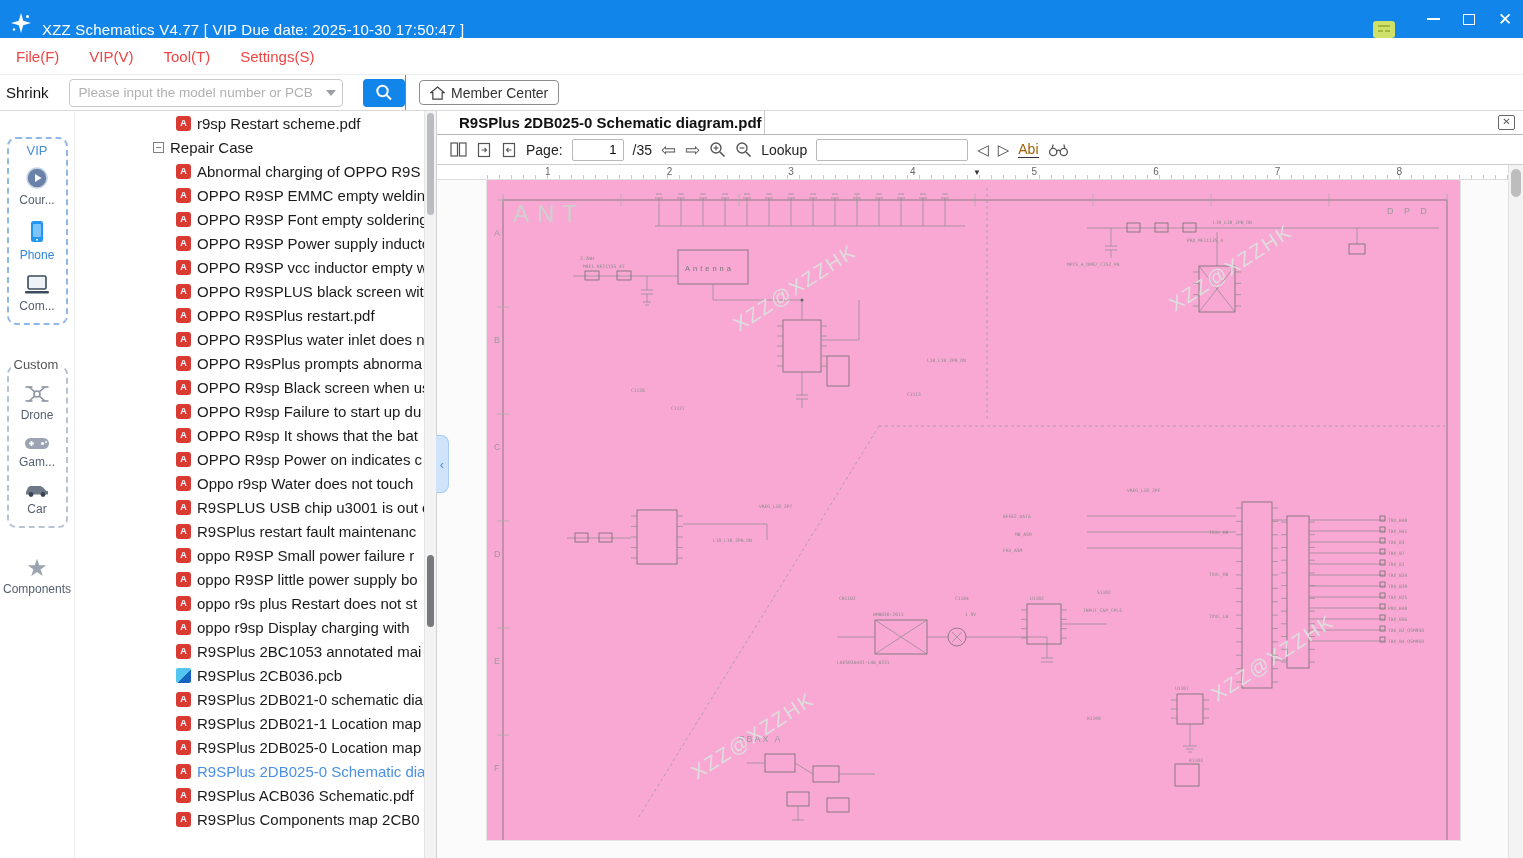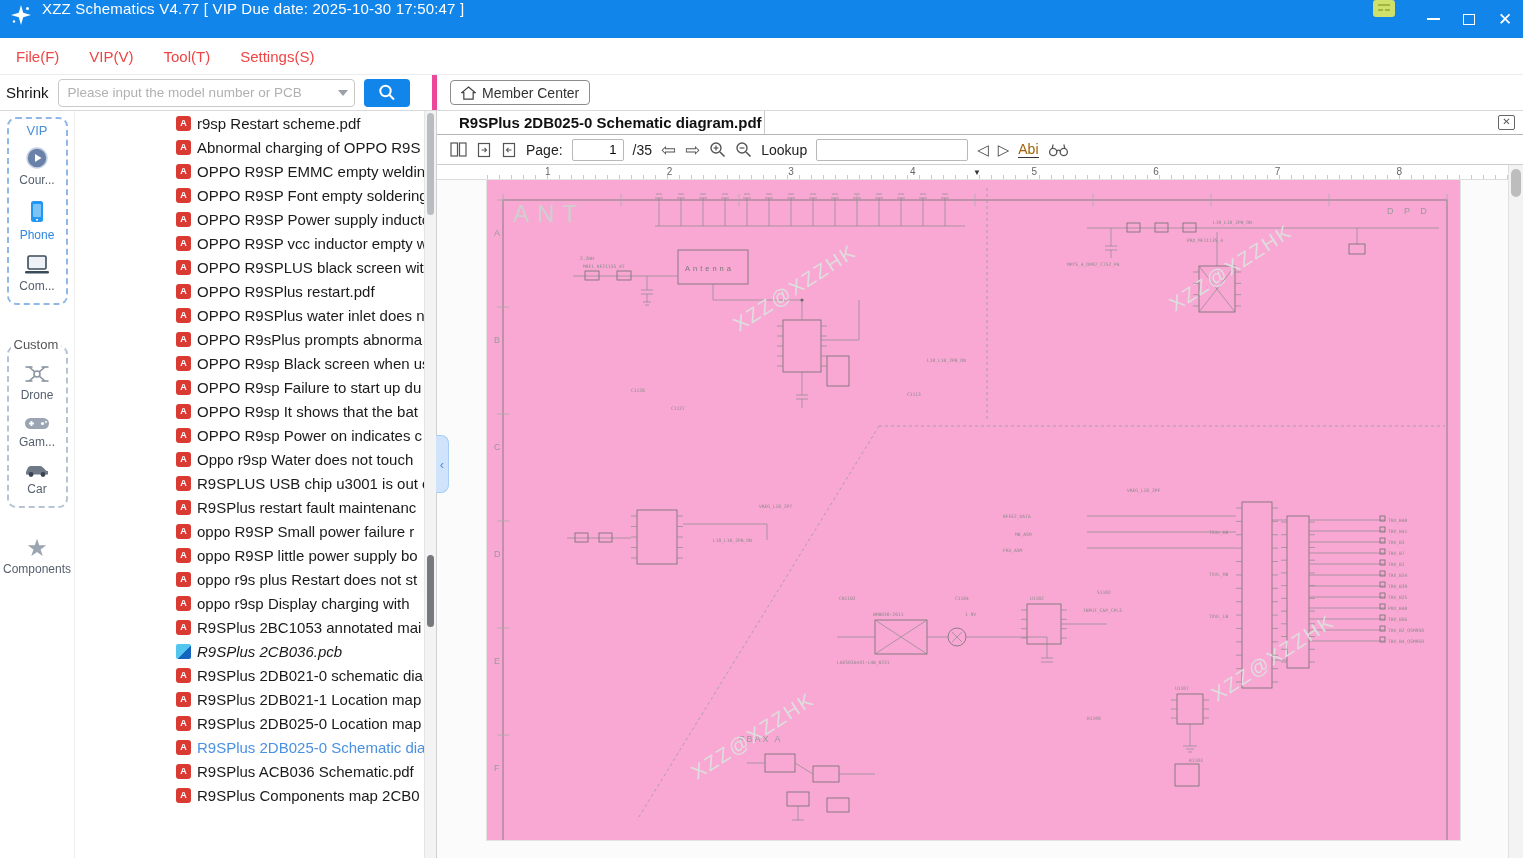--- a/index.html
+++ b/index.html
@@ -1,53 +1,53 @@
 <!DOCTYPE html>
 <html><head>
 <meta charset="utf-8">
 <style>
   * { margin:0; padding:0; box-sizing:border-box; }
   html,body { width:1523px; height:858px; overflow:hidden; font-family:"Liberation Sans",sans-serif; background:#fff; }
   .app { width:1523px; height:858px; display:flex; flex-direction:column; position:relative; }
 
   
-  .titlebar { height:38px; background:#1185e9; display:flex; align-items:flex-start; color:#fff; flex:none; }
+  .titlebar { height:38px; background:#1185e9; display:flex; align-items:flex-end; color:#fff; flex:none; }
   .logo { width:30px; height:30px; margin-left:6px; display:flex; align-items:center; justify-content:center; }
   .title-text { font-size:15px; margin-left:6px; letter-spacing:.2px; }
   .title-spacer { flex:1; }
   .win-btn { width:36px; height:38px; display:flex; align-items:center; justify-content:center; cursor:pointer; }
   .calc-icon { width:22px; height:17px; background:#cfe06b; border-radius:3px; margin-right:20px;
     background-image:linear-gradient(#9fb83c,#9fb83c),linear-gradient(#9fb83c,#9fb83c),linear-gradient(#9fb83c,#9fb83c);
     background-repeat:no-repeat; background-size:12px 2px,5px 2px,5px 2px; background-position:5px 4px,5px 9px,12px 9px; }
   .min-glyph { width:13px; height:2px; background:#fff; }
   .max-glyph { width:12px; height:11px; border:1.6px solid #fff; }
   .close-glyph { font-size:17px; line-height:1; color:#fff; }
 
   
   .menubar { height:37px; background:#fff; display:flex; align-items:center; gap:30px; padding-left:16px; border-bottom:1px solid #ececec; flex:none; }
   .menu-item { font-size:15px; color:#ef4444; cursor:pointer; }
 
   
   .topband { height:36px; display:flex; border-bottom:1px solid #d9d9d9; flex:none; }
-  .topband-left { width:437px; flex:none; display:flex; align-items:center; gap:9px; padding-left:6px; border-right:5px solid #ec4899; }
+  .topband-left { width:406px; flex:none; display:flex; align-items:center; gap:20px; padding-left:6px; border-right:1px solid #ec4899; }
   .shrink { font-size:15px; color:#111; cursor:pointer; }
   .search-wrap { position:relative; width:297px; height:28px; }
   .search-wrap input { width:100%; height:100%; border:1px solid #c9c9c9; border-radius:4px; padding:0 24px 0 9px; font-size:13.5px; color:#333; font-family:"Liberation Sans",sans-serif; }
   .search-wrap input::placeholder { color:#b0b0b0; }
   .search-chevron { position:absolute; right:7px; top:11px; width:0; height:0; border-left:5px solid transparent; border-right:5px solid transparent; border-top:6px solid #9aa0a6; cursor:pointer; }
   .search-btn { width:46px; height:28px; background:#1185e9; border:none; border-radius:4px; display:flex; align-items:center; justify-content:center; cursor:pointer; }
   .topband-right { flex:1; display:flex; align-items:center; padding-left:13px; }
   .member-btn { height:25px; display:flex; align-items:center; gap:6px; border:1px solid #8d8d8d; border-radius:4px; background:#fff; padding:0 10px; font-size:14px; color:#333; cursor:pointer; }
 
   
   .main { flex:1; display:flex; position:relative; min-height:0; }
 
   
   .sidebar { width:75px; flex:none; border-right:1px solid #efefef; padding-top:6px; display:flex; flex-direction:column; align-items:center; }
-  .side-box { width:61px; border:2px dashed #8fb7e8; border-radius:9px; display:flex; flex-direction:column; align-items:center; padding:4px 0 10px; }
+  .side-box { width:61px; border:2px dashed #8fb7e8; border-radius:9px; display:flex; flex-direction:column; align-items:center; padding:4px 0 10px;margin-top:20px; }
   .side-box.custom { border-color:#b7c3d4; margin-top:40px; position:relative; padding-top:12px; }
   .box-label { font-size:13px; color:#4a90d9; margin-bottom:4px; }
   .custom-label { position:absolute; top:-10px; left:2px; background:#fff; padding:0 3px; font-size:13px; color:#555; }
   .side-item { display:flex; flex-direction:column; align-items:center; gap:3px; margin-top:12px; cursor:pointer; }
   .side-item:first-of-type { margin-top:4px; }
   .side-label { font-size:12px; color:#55606e; }
   .side-label.blue { color:#2f86e0; }
   .fav-item { margin-top:28px; display:flex; flex-direction:column; align-items:center; gap:2px; cursor:pointer; }
   .star-glyph { font-size:24px; color:#9aa5b1; line-height:1; }
 
@@ -238,20 +238,24 @@
         <span class="side-label">Components</span>
       </div>
     </div>
 
     <div class="treepanel">
       <div class="tree-rows" id="tree-rows">
           <div class="tree-row" style="padding-left: 101px;">
             <span class="ticon pdf">A</span>
             <span class="tlabel">r9sp Restart scheme.pdf</span>
           </div>
+          <div class="tree-row" style="padding-left: 78px;">
+            <span class="ticon collapse"></span>
+            <span class="tlabel">Repair Case</span>
+          </div>
           <div class="tree-row" style="padding-left: 101px;">
             <span class="ticon pdf">A</span>
             <span class="tlabel">Abnormal charging of OPPO R9S</span>
           </div>
           <div class="tree-row" style="padding-left: 101px;">
             <span class="ticon pdf">A</span>
             <span class="tlabel">OPPO R9SP EMMC empty weldin</span>
           </div>
           <div class="tree-row" style="padding-left: 101px;">
             <span class="ticon pdf">A</span>
@@ -322,21 +326,21 @@
             <span class="tlabel">oppo r9s plus Restart does not st</span>
           </div>
           <div class="tree-row" style="padding-left: 101px;">
             <span class="ticon pdf">A</span>
             <span class="tlabel">oppo r9sp Display charging with</span>
           </div>
           <div class="tree-row" style="padding-left: 101px;">
             <span class="ticon pdf">A</span>
             <span class="tlabel">R9SPlus 2BC1053 annotated mai</span>
           </div>
-          <div class="tree-row" style="padding-left: 101px; font-style: italic;">
+          <div class="tree-row" style="padding-left: 101px;">
             <span class="ticon pcb"></span>
             <span class="tlabel">R9SPlus 2CB036.pcb</span>
           </div>
           <div class="tree-row" style="padding-left: 101px;">
             <span class="ticon pdf">A</span>
             <span class="tlabel">R9SPlus 2DB021-0 schematic dia</span>
           </div>
           <div class="tree-row" style="padding-left: 101px;">
             <span class="ticon pdf">A</span>
             <span class="tlabel">R9SPlus 2DB021-1 Location map</span>

